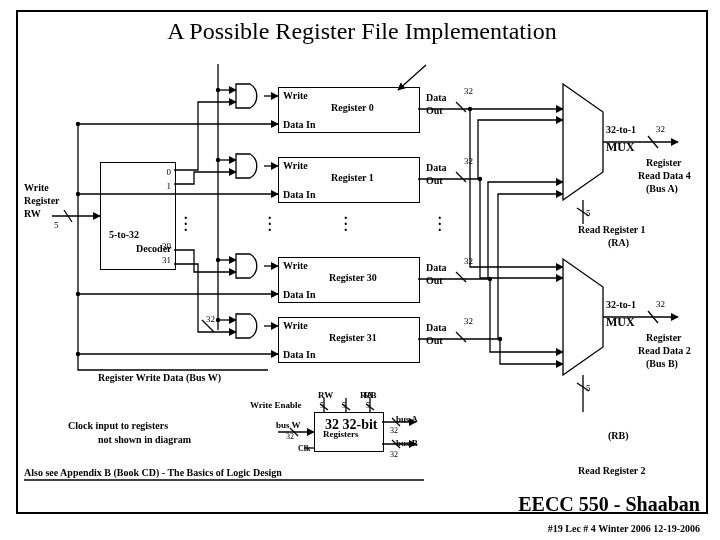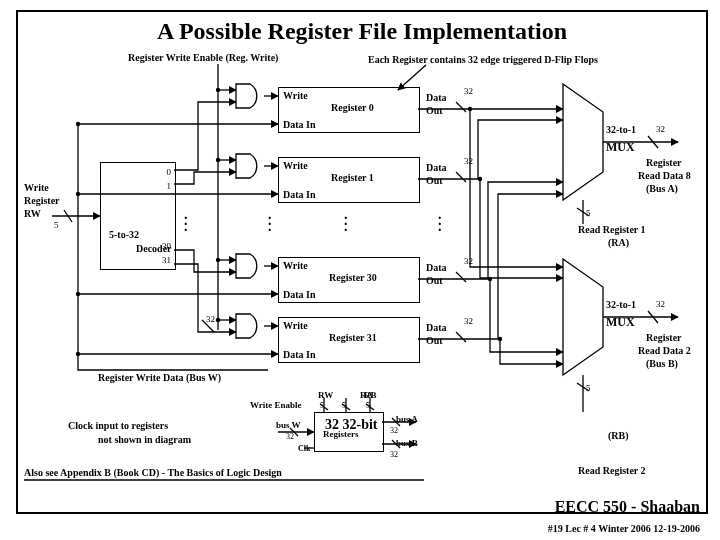--- a/index.html
+++ b/index.html
@@ -20,32 +20,32 @@
     height: 500px;
     border: 2px solid #000;
   }
   .title {
     position: absolute;
     left: 0;
     top: 6px;
     width: 100%;
     text-align: center;
     font-size: 24px;
-    font-weight: bold;
+    font-weight: normal;
   }
   .abs { position: absolute; }
   .small { font-size: 10px; }
   .xsmall { font-size: 9px; }
   .mid { font-size: 12px; }
   .bold { font-weight: bold; }
   .footer-course {
     position: absolute;
     right: 20px;
     bottom: 24px;
-    font-size: 16px;
+    font-size: 20px;
     font-weight: bold;
   }
   .footer-course u { text-decoration: underline; }
   .footer-meta {
     position: absolute;
     right: 20px;
     bottom: 6px;
     font-size: 10px;
     font-weight: bold;
   }
@@ -61,22 +61,20 @@
     background: #fff;
     text-align: center;
   }
 </style>
 </head>
 <body>
 
 <div class="frame">
   <div class="title">A Possible Register File Implementation</div>
 
-  <div class="abs small bold" style="left:110px; top:40px;">Register Write Enable (Reg. Write)</div>
-  <div class="abs small bold" style="left:350px; top:42px; width:320px;">Each Register contains 32 edge triggered D-Flip Flops</div>
 
   <div class="abs small bold" style="left:6px; top:170px;">Write</div>
   <div class="abs small bold" style="left:6px; top:183px;">Register</div>
   <div class="abs small bold" style="left:6px; top:196px;">RW</div>
   <div class="abs xsmall" style="left:36px; top:208px;">5</div>
 
   <div class="decbox" style="left:82px; top:150px; width:74px; height:106px;">
     <div class="abs xsmall" style="right:4px; top:4px;">0</div>
     <div class="abs xsmall" style="right:4px; top:18px;">1</div>
     <div class="abs small bold" style="left:8px; top:66px;">5-to-32</div>
@@ -128,21 +126,21 @@
   <div class="abs xsmall" style="left:446px; top:304px;">32</div>
 
   <div class="abs xsmall" style="left:548px; top:75px;">0</div>
   <div class="abs xsmall" style="left:548px; top:87px;">1</div>
   <div class="abs xsmall" style="left:548px; top:160px;">30</div>
   <div class="abs xsmall" style="left:548px; top:173px;">31</div>
   <div class="abs small bold" style="left:588px; top:112px;">32-to-1</div>
   <div class="abs mid bold" style="left:588px; top:128px;">MUX</div>
   <div class="abs xsmall" style="left:638px; top:112px;">32</div>
   <div class="abs small bold" style="left:628px; top:145px;">Register</div>
-  <div class="abs small bold" style="left:620px; top:158px;">Read Data 8</div>
+  <div class="abs small bold" style="left:620px; top:158px;">Read Data 4</div>
   <div class="abs small bold" style="left:628px; top:171px;">(Bus A)</div>
   <div class="abs xsmall" style="left:568px; top:196px;">5</div>
   <div class="abs small bold" style="left:560px; top:212px;">Read Register 1</div>
   <div class="abs small bold" style="left:590px; top:225px;">(RA)</div>
   <div class="abs bold" style="left:552px; top:120px; font-size:14px; line-height:6px;">.<br>.<br>.</div>
 
   <div class="abs xsmall" style="left:548px; top:250px;">0</div>
   <div class="abs xsmall" style="left:548px; top:262px;">1</div>
   <div class="abs xsmall" style="left:548px; top:335px;">30</div>
   <div class="abs xsmall" style="left:548px; top:348px;">31</div>

